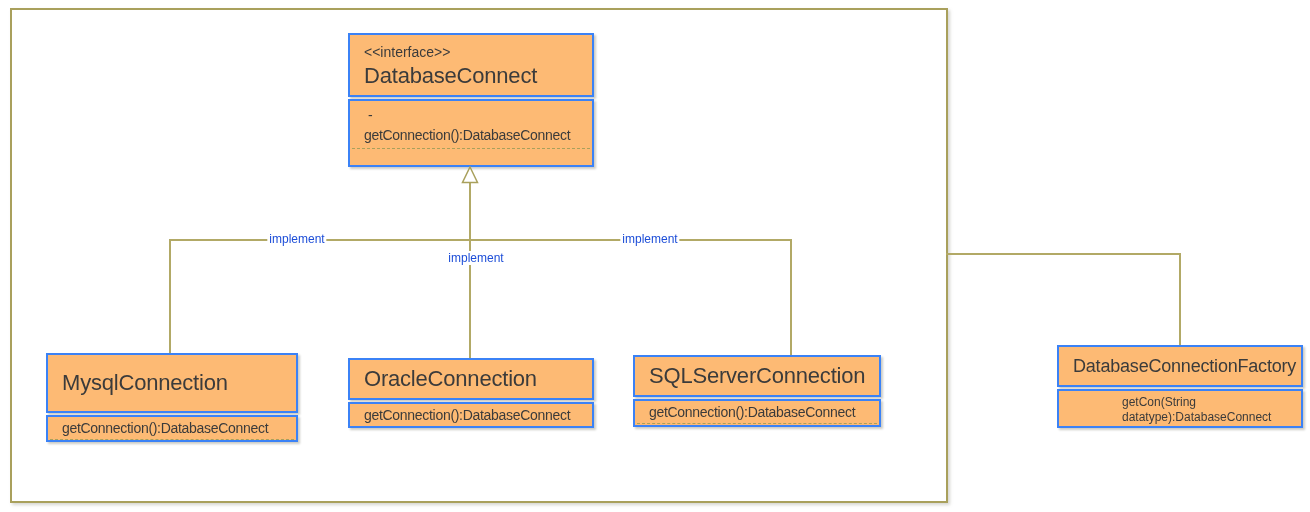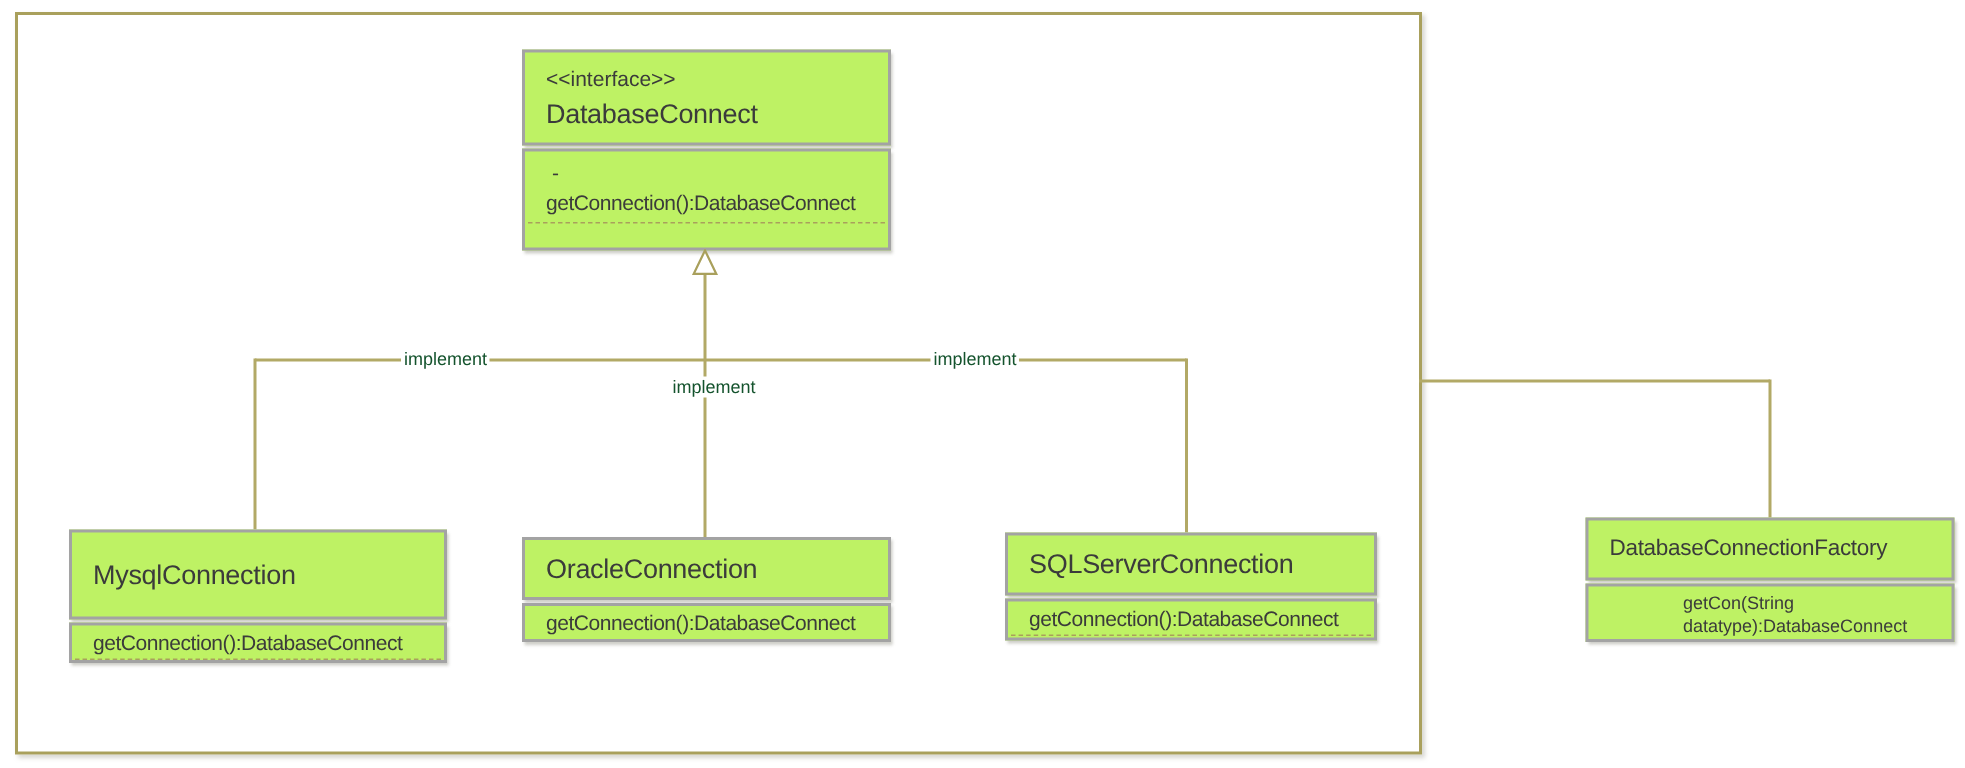--- a/index.html
+++ b/index.html
@@ -27,43 +27,43 @@
   
   .line {
     position: absolute;
     background: #b2a966;
     z-index: 2;
   }
 
   
   .uml-box { position: absolute; z-index: 3; }
   .comp {
-    border: 2px solid #a3a3a3;
-    background: #bef264;
+    border: 2px solid #3b82f6;
+    background: #fdba74;
     box-shadow: 1.5px 2px 2px rgba(130,130,115,0.4);
     overflow: hidden;
   }
   .comp.methods { margin-top: 2px; }
   .stereotype {
     font-size: 14px;
     padding: 8px 0 0 14px;
     line-height: 18px;
   }
   .class-name {
-    font-size: 18px;
+    font-size: 22px;
     letter-spacing: -0.2px;
     padding: 4px 0 0 14px;
     line-height: 22px;
   }
   .title-only {
     display: flex;
     align-items: center;
   }
   .title-only .class-name { padding-top: 0; }
-  .small-title .class-name { font-size: 15px; }
+  .small-title .class-name { font-size: 18px; }
   .field-text {
     font-size: 14px;
     padding: 5px 0 0 18px;
     line-height: 18px;
   }
   .method-text {
     font-size: 14px;
     letter-spacing: -0.3px;
     padding: 3px 20px 0 14px;
     line-height: 17px;
@@ -90,21 +90,21 @@
   #box-interface .methods { height: 68px; }
 
   #box-mysql { left: 46px;  top: 353px; width: 252px; }
   #box-mysql .title   { height: 60px; }
   #box-mysql .methods { height: 27px; }
 
   #box-oracle { left: 348px; top: 358px; width: 246px; border-radius: 14px; }
   #box-oracle .title   { height: 42px; }
   #box-oracle .methods { height: 26px; }
 
-  #box-sqlserver { left: 670px; top: 355px; width: 248px; }
+  #box-sqlserver { left: 633px; top: 355px; width: 248px; }
   #box-sqlserver .title   { height: 42px; }
   #box-sqlserver .methods { height: 28px; }
 
   #box-factory { left: 1057px; top: 345px; width: 246px; }
   #box-factory .title   { height: 42px; }
   #box-factory .methods { height: 39px; }
 
   
   #line-h-implement   { left: 170px;  top: 239px; width: 621px; height: 2px; }
   #line-v-center      { left: 469px;  top: 182px; width: 2px;   height: 176px; }
@@ -117,21 +117,21 @@
     position: absolute;
     left: 461px; top: 166px;
     z-index: 4;
   }
 
   .edge-label {
     position: absolute;
     z-index: 5;
     font-size: 12px;
     line-height: 14px;
-    color: #14532d;
+    color: #1d4ed8;
     background: #ffffff;
     padding: 0 2px;
     transform: translateX(-50%);
     white-space: nowrap;
   }
   #label-implement-left   { left: 297px; top: 232px; }
   #label-implement-center { left: 476px; top: 251px; }
   #label-implement-right  { left: 650px; top: 232px; }
 </style>
 </head>

